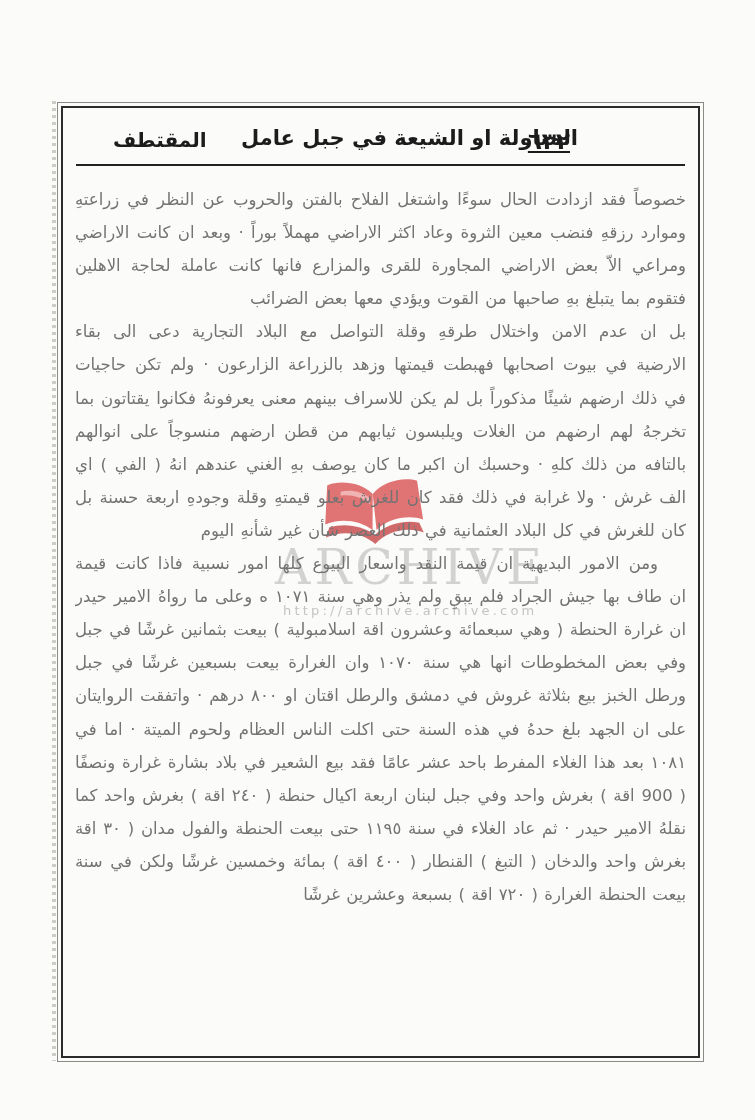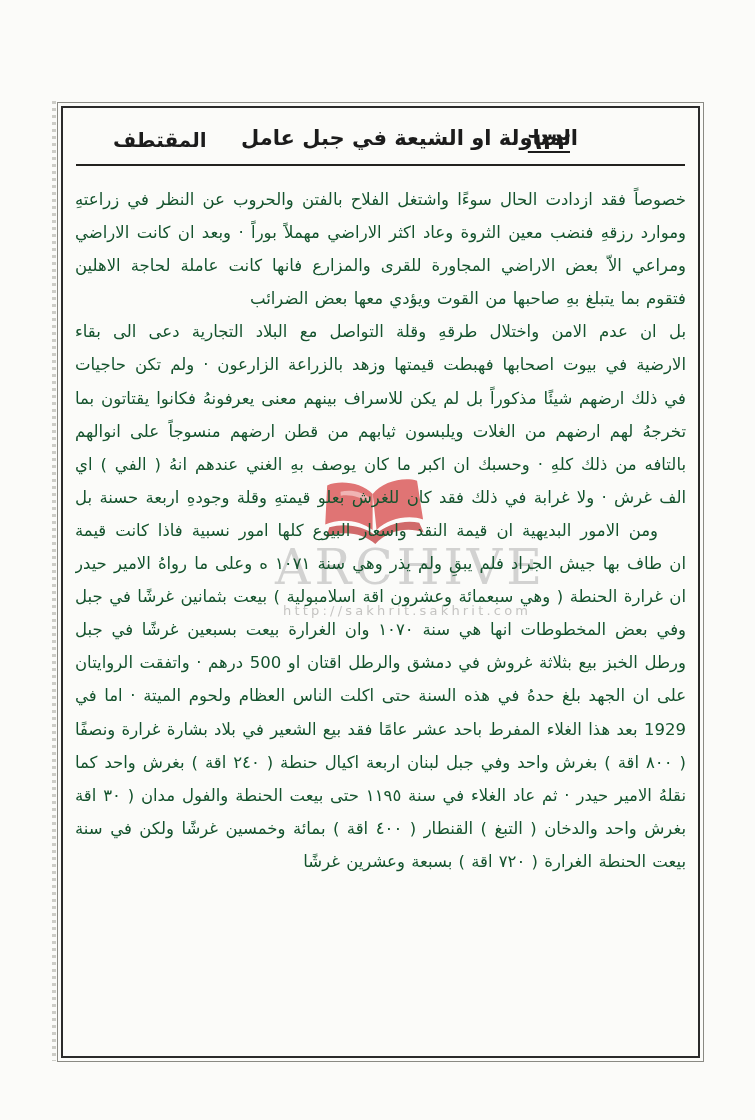--- a/index.html
+++ b/index.html
@@ -34,21 +34,21 @@
     transform:translateX(33px); 
     font-size:21px;font-weight:bold;
   }
   .hdr-mag{
     position:absolute;top:14px;left:38px;
     font-size:20px;font-weight:bold;
   }
   .hdr-rule{height:0;border-bottom:2px solid #23221f;margin:0 1px;}
   
   .body-text{
-    margin-top:17px;color:#14532d;
+    margin-top:17px;color:#737373;
     font-size:16.5px;
   }
   .paragraph{margin:0;}
   .line{
     direction:rtl;line-height:33.1px;height:33.1px;overflow:hidden;
     text-align:justify;text-align-last:justify;
     word-spacing:1px;
   }
   .line.last{text-align:center;text-align-last:right;}
   .line.indent{padding-right:28px;}
@@ -75,21 +75,21 @@
 
 <div class="watermark wm-book">
   <svg width="105" height="78" viewBox="0 0 105 78">
     <path d="M52 16 C42 4 20 0 7 5 L3 44 C17 38 38 41 50 52 Z" fill="#db5757"></path>
     <path d="M52 16 C62 4 84 0 97 5 L101 44 C87 38 66 41 54 52 Z" fill="#db5757"></path>
     <path d="M7 47 L3 57 C20 50 40 54 52 66 C64 54 84 50 101 57 L97 47 C82 43 63 47 52 57 C41 47 22 43 7 47 Z" fill="#c74b4b"></path>
     <path d="M20 12 C30 10 42 13 49 20 L49 26 C41 18 29 15 20 16 Z" fill="#f3b9b9" opacity="0.8"></path>
   </svg>
 </div>
 <div class="watermark wm-archive">ARCHIVE</div>
-<div class="watermark wm-url">http://sakhrit.sakhrit.com</div>
+<div class="watermark wm-url">http://archive.archive.com</div>
 
 <div class="frame">
   <div class="binding-texture"></div>
   <div class="frame-inner">
     <div class="header">
       <span class="hdr-num">٦٣٢</span>
       <span class="hdr-title">المتاولة او الشيعة في جبل عامل</span>
       <span class="hdr-mag">المقتطف</span>
     </div>
     <div class="hdr-rule"></div>
@@ -100,31 +100,32 @@
           <div class="line">ومراعي الاّ بعض الاراضي المجاورة للقرى والمزارع فانها كانت عاملة لحاجة الاهلين الضرورية</div>
           <div class="line last">فتقوم بما يتبلغ بهِ صاحبها من القوت ويؤدي معها بعض الضرائب</div>
         </div>
         <div class="paragraph">
           <div class="line">بل ان عدم الامن واختلال طرقهِ وقلة التواصل مع البلاد التجارية دعى الى بقاء المحصولات</div>
           <div class="line">الارضية في بيوت اصحابها فهبطت قيمتها وزهد بالزراعة الزارعون · ولم تكن حاجيات السكان</div>
           <div class="line">في ذلك ارضهم شيئًا مذكوراً بل لم يكن للاسراف بينهم معنى يعرفونهُ فكانوا يقتاتون بما</div>
           <div class="line">تخرجهُ لهم ارضهم من الغلات ويلبسون ثيابهم من قطن ارضهم منسوجاً على انوالهم ويكتفون</div>
           <div class="line">بالتافه من ذلك كلهِ · وحسبك ان اكبر ما كان يوصف بهِ الغني عندهم انهُ ( الفي ) اي يملك</div>
           <div class="line">الف غرش · ولا غرابة في ذلك فقد كان للغرش بعلو قيمتهِ وقلة وجودهِ اربعة حسنة بل</div>
+          <div class="line last">كان للغرش في كل البلاد العثمانية في ذلك العصر شأن غير شأنهِ اليوم</div>
         </div>
         <div class="paragraph">
           <div class="line indent">ومن الامور البديهية ان قيمة النقد واسعار البيوع كلها امور نسبية فاذا كانت قيمة سلعة</div>
         </div>
         <div class="paragraph">
           <div class="line">ان طاف بها جيش الجراد فلم يبقِ ولم يذر وهي سنة ١٠٧١ ه وعلى ما رواهُ الامير حيدر</div>
           <div class="line">ان غرارة الحنطة ( وهي سبعمائة وعشرون اقة اسلامبولية ) بيعت بثمانين غرشًا في جبل لبنان</div>
           <div class="line">وفي بعض المخطوطات انها هي سنة ١٠٧٠ وان الغرارة بيعت بسبعين غرشًا في جبل عامل</div>
-          <div class="line">ورطل الخبز بيع بثلاثة غروش في دمشق والرطل اقتان او 500 درهم · واتفقت الروايتان</div>
+          <div class="line">ورطل الخبز بيع بثلاثة غروش في دمشق والرطل اقتان او ٨٠٠ درهم · واتفقت الروايتان</div>
           <div class="line">على ان الجهد بلغ حدهُ في هذه السنة حتى اكلت الناس العظام ولحوم الميتة · اما في سنة</div>
-          <div class="line">1929 بعد هذا الغلاء المفرط باحد عشر عامًا فقد بيع الشعير في بلاد بشارة غرارة ونصفًا</div>
-          <div class="line">( ٨٠٠ اقة ) بغرش واحد وفي جبل لبنان اربعة اكيال حنطة ( ٢٤٠ اقة ) بغرش واحد كما</div>
+          <div class="line">١٠٨١ بعد هذا الغلاء المفرط باحد عشر عامًا فقد بيع الشعير في بلاد بشارة غرارة ونصفًا</div>
+          <div class="line">( 900 اقة ) بغرش واحد وفي جبل لبنان اربعة اكيال حنطة ( ٢٤٠ اقة ) بغرش واحد كما</div>
           <div class="line">نقلهُ الامير حيدر · ثم عاد الغلاء في سنة ١١٩٥ حتى بيعت الحنطة والفول مدان ( ٣٠ اقة )</div>
           <div class="line">بغرش واحد والدخان ( التبغ ) القنطار ( ٤٠٠ اقة ) بمائة وخمسين غرشًا ولكن في سنة ١١٧٠</div>
           <div class="line last">بيعت الحنطة الغرارة ( ٧٢٠ اقة ) بسبعة وعشرين غرشًا</div>
         </div>
       </div>
   </div>
 </div>
 
 </body></html>

